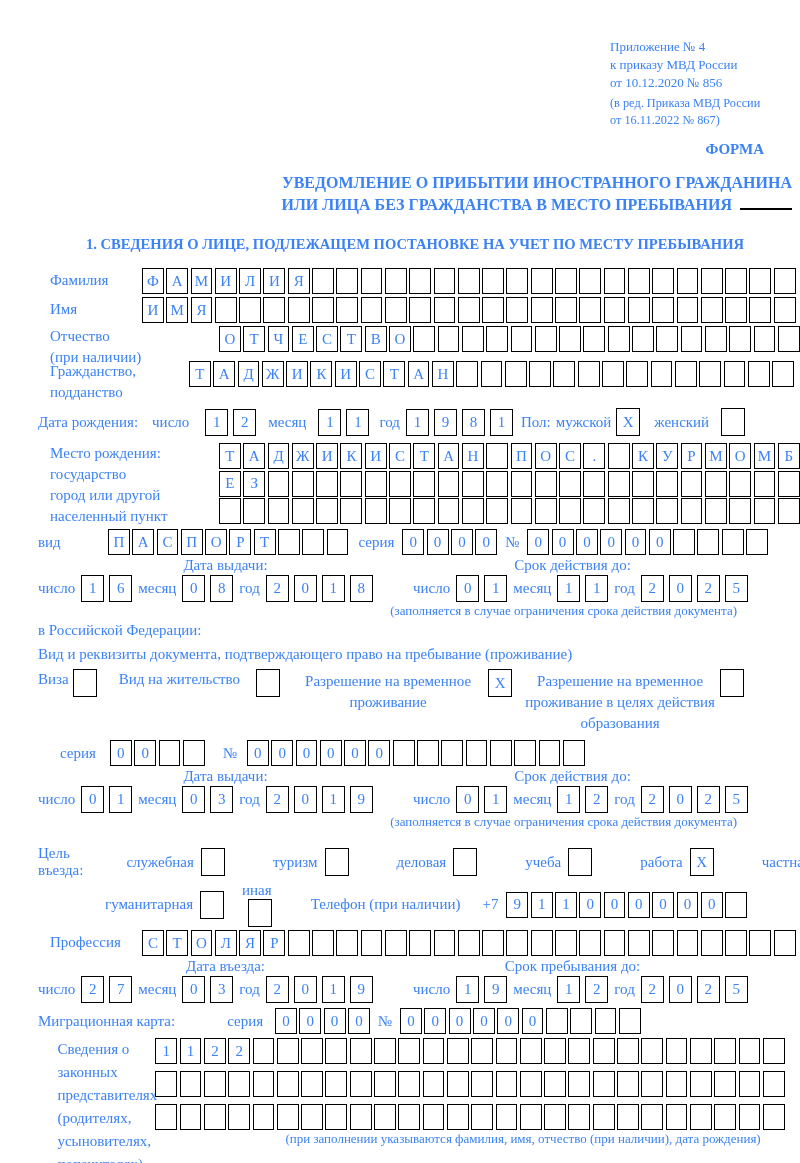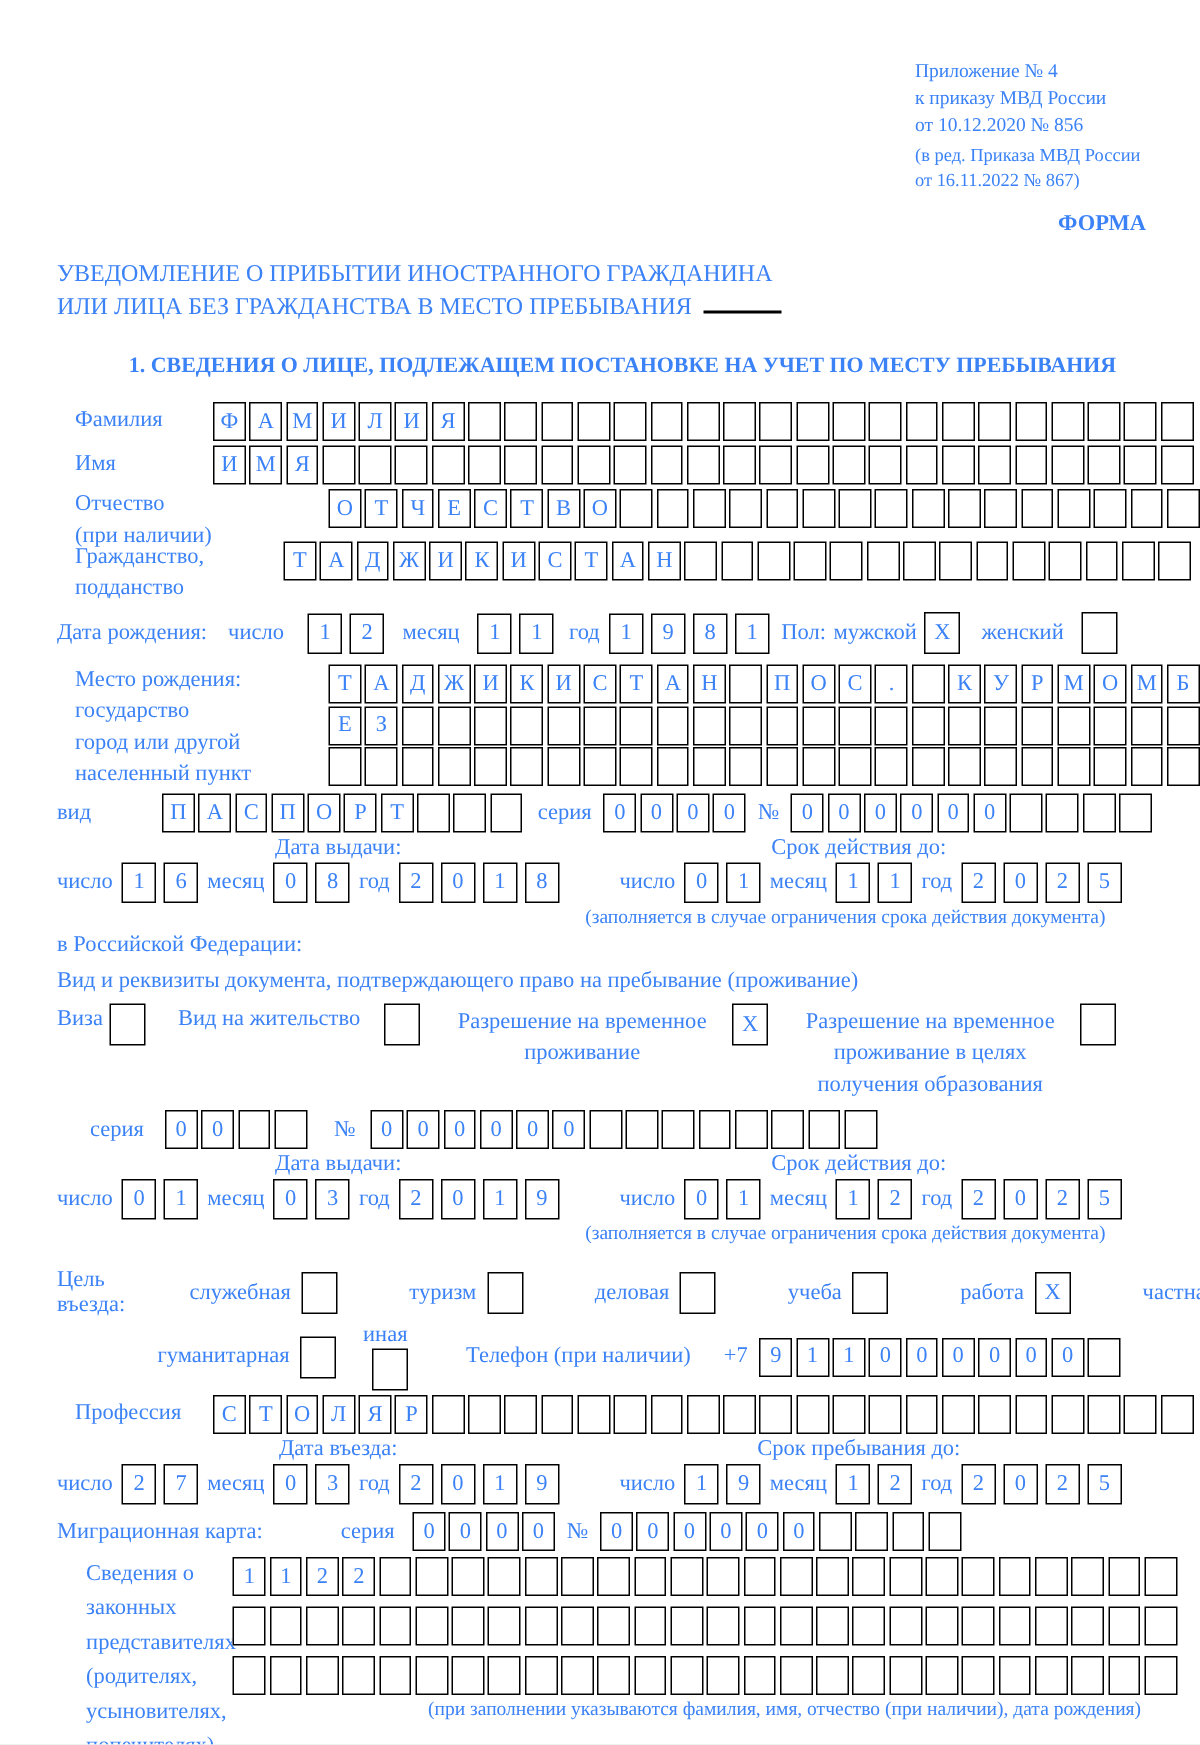--- a/index.html
+++ b/index.html
@@ -6,21 +6,21 @@
   .page{
     width:800px;height:1163px;margin:0 auto;background:#ffffff;color:#3b82f6;
     font-family:"Liberation Serif","DejaVu Serif",serif;
     box-sizing:border-box;padding:38px 8px 0 38px;overflow:hidden;position:relative;
   }
   
   .hdr-ref{margin-left:572px;width:182px;font-size:13px;line-height:18px;}
   .hdr-ref .small{font-size:12.3px;line-height:17px;}
   .hdr-ref .gap{margin-top:3px;}
   .forma{font-weight:bold;text-align:right;padding-right:28px;margin-top:12px;font-size:15px;}
-  .title{text-align:left;font-weight:normal;font-size:16px;line-height:22px;margin-top:14px;}
+  .title{text-align:right;font-weight:bold;font-size:16px;line-height:22px;margin-top:14px;}
   .t-underline{display:inline-block;width:52px;border-bottom:2px solid #000;margin-left:8px;vertical-align:baseline;}
   .sec1{font-weight:bold;font-size:14.6px;margin-top:20px;text-align:center;white-space:nowrap;}
 
   .row{display:flex;align-items:flex-start;margin-top:3px;margin-left:12px;}
   .lbl{font-size:15px;padding-top:4px;white-space:nowrap;}
   .w92{width:92px;flex:none;}
   .w169{width:169px;flex:none;}
   .w139{width:139px;flex:none;}
   .lblcol{flex:none;font-size:15px;line-height:21px;}
   .lblcol div{white-space:nowrap;}
@@ -427,21 +427,21 @@
         <span class="cell cb"></span>
       </span>
     <span class="pad-top" style="margin-left:22px;">Вид на жительство</span>
     <span class="cells" style="margin-left:16px;">
         <span class="cell cb"></span>
       </span>
     <span class="opt-c pad-top" style="width:188px;margin-left:14px;">Разрешение на временное проживание</span>
     <span class="cells" style="margin-left:6px;">
         <span class="cell cb">X</span>
       </span>
-    <span class="opt-c pad-top" style="width:192px;margin-left:12px;">Разрешение на временное проживание в целях получения образования</span>
+    <span class="opt-c pad-top" style="width:192px;margin-left:12px;">Разрешение на временное проживание в целях действия образования</span>
     <span class="cells" style="margin-left:4px;">
         <span class="cell cb"></span>
       </span>
   </div>
 
   <div class="inline-row" style="margin-top:6px;">
     <span style="margin-left:22px;">серия</span>
     <span class="cells" style="margin-left:14px;">
         <span class="cell">0</span>
         <span class="cell">0</span>

